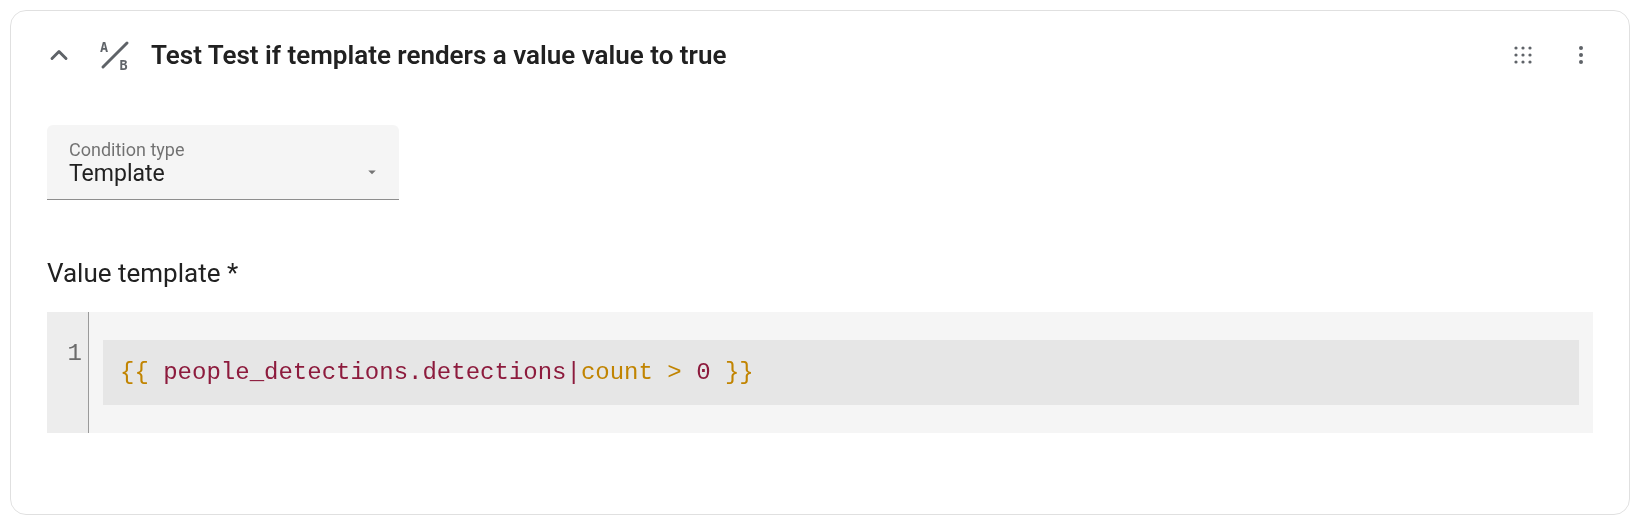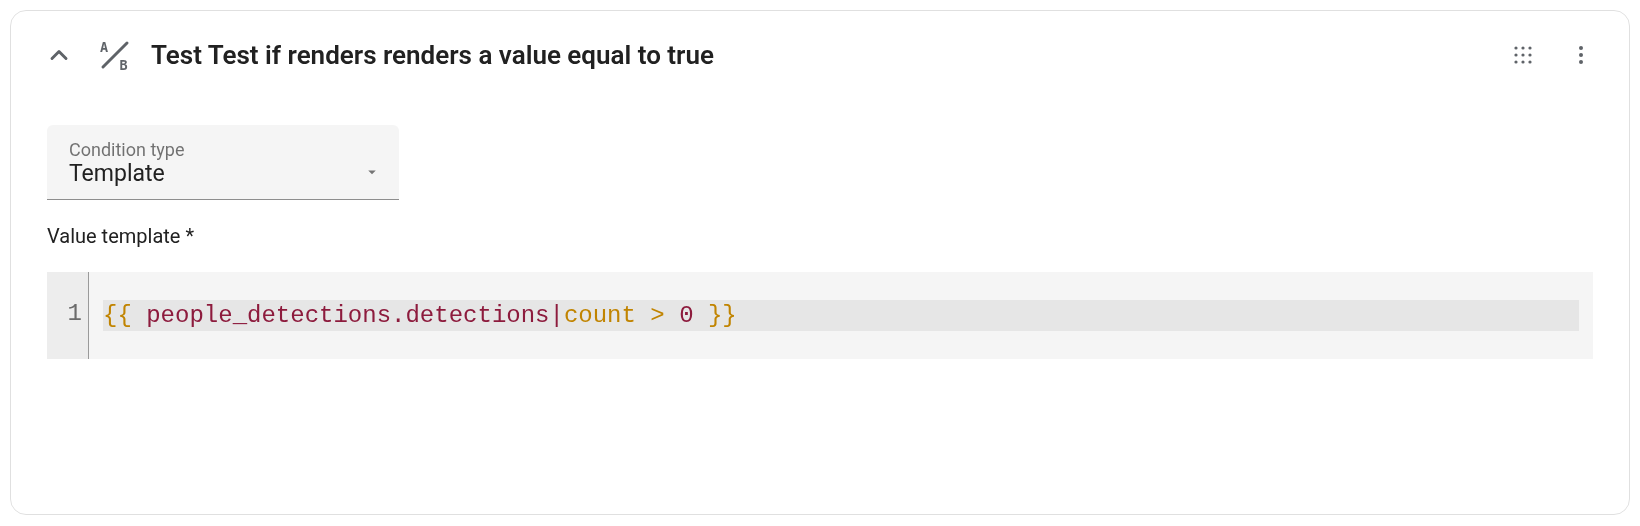--- a/index.html
+++ b/index.html
@@ -76,22 +76,22 @@
     text-align: center;
   }
   .select-value {
     font-size: 23px;
     color: #212121;
   }
   .select-caret {
     color: #757575;
   }
   .field-label {
-    margin-top: 24px;
-    font-size: 20px;
+    margin-top: 58px;
+    font-size: 26px;
     color: #212121;
     margin-bottom: 24px;
   }
   .code-editor {
     display: flex;
     align-items: stretch;
     background: #f5f5f5;
     border-radius: 0;
   }
   .gutter {
@@ -109,21 +109,21 @@
   .code-area {
     flex: 1;
     padding: 28px 14px;
   }
   .code-line {
     font-family: "SFMono-Regular", Consolas, "Liberation Mono", Menlo, monospace;
     font-size: 24px;
     white-space: pre;
     line-height: 1.3;
     background: #e6e6e6;
-    padding: 0;
+    padding: 17px;
     margin: 0;
   }
   .tok-brace  { color: #c18401; }
   .tok-ident  { color: #8d1b3d; }
   .tok-filter { color: #c18401; }
   .tok-op     { color: #c18401; }
   .tok-num    { color: #8d1b3d; }
   .tok-punct  { color: #8d1b3d; }
 </style>
 </head>
@@ -137,21 +137,21 @@
           <polyline points="6 15 12 9 18 15"></polyline>
         </svg>
     </span>
     <span class="ab-icon">
       <svg width="36" height="36" viewBox="0 0 24 24" fill="none" stroke="currentColor" stroke-width="2" stroke-linecap="round" stroke-linejoin="round">
         <text x="2" y="10" font-size="9" font-family="monospace" fill="currentColor" stroke="none" font-weight="bold">A</text>
         <line x1="4" y1="20" x2="20" y2="4"></line>
         <text x="15" y="22" font-size="9" font-family="monospace" fill="currentColor" stroke="none" font-weight="bold">B</text>
       </svg>
     </span>
-    <div class="title">Test Test if renders renders a value equal to true</div>
+    <div class="title">Test Test if template renders a value value to true</div>
     <div class="header-spacer"></div>
     <span class="grid-btn">
       <svg width="24" height="24" viewBox="0 0 24 24" fill="currentColor">
         <circle cx="5" cy="5" r="1.6"></circle>
           <circle cx="12" cy="5" r="1.6"></circle>
           <circle cx="19" cy="5" r="1.6"></circle>
         <circle cx="5" cy="12" r="1.6"></circle>
           <circle cx="12" cy="12" r="1.6"></circle>
           <circle cx="19" cy="12" r="1.6"></circle>
         <circle cx="5" cy="19" r="1.6"></circle>

